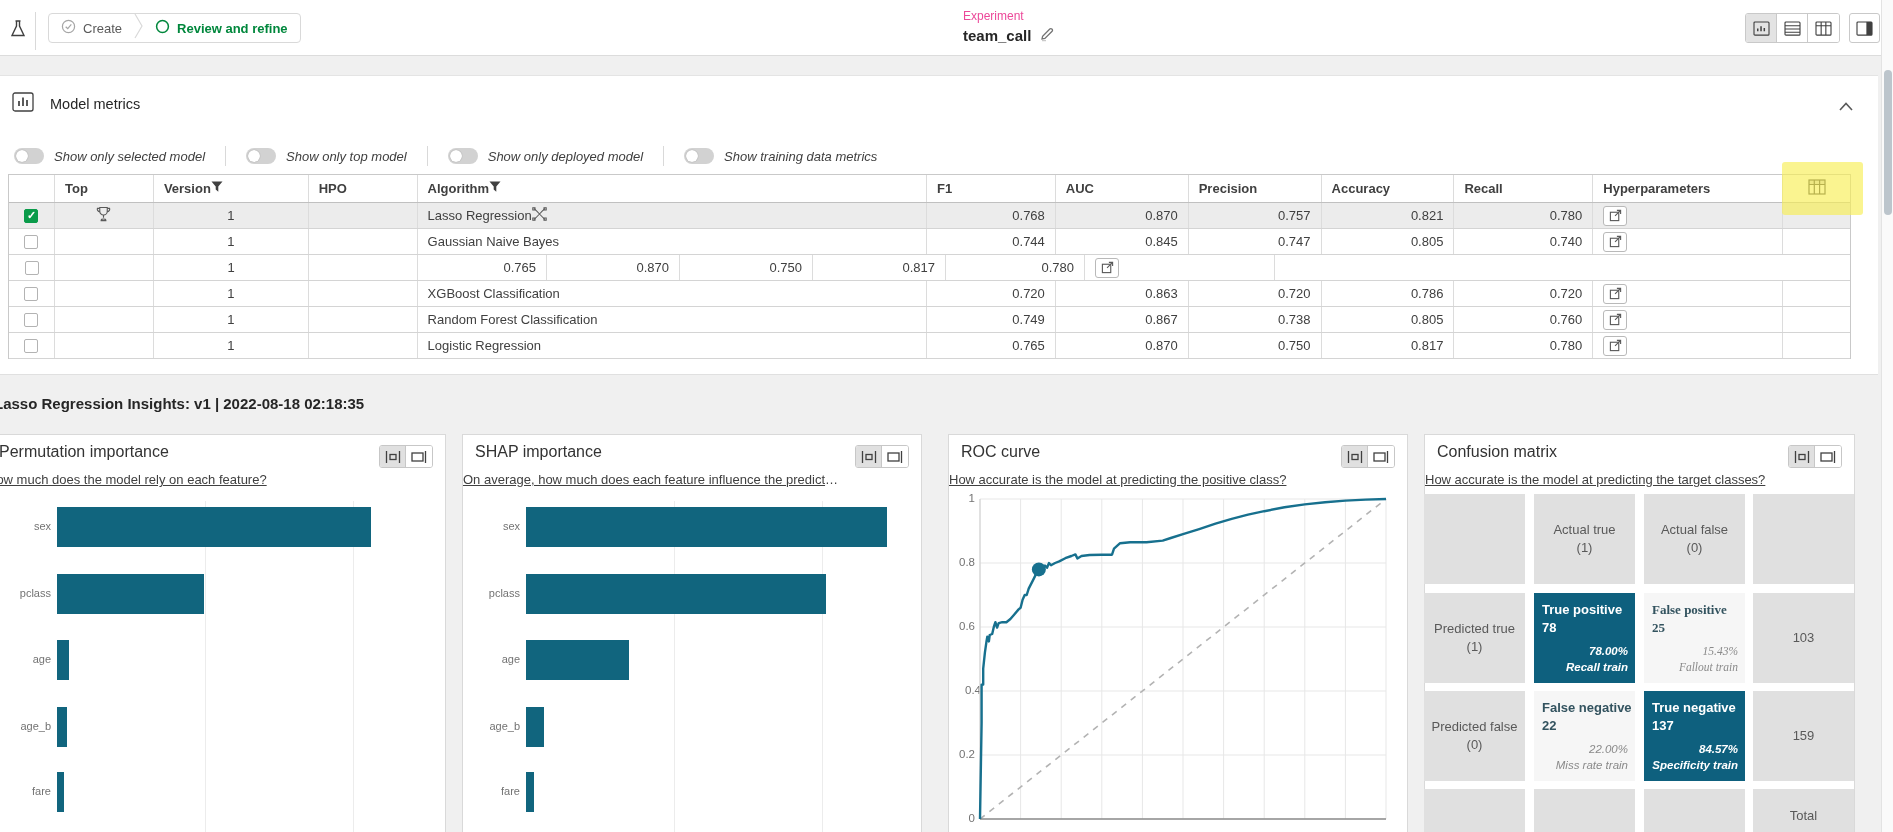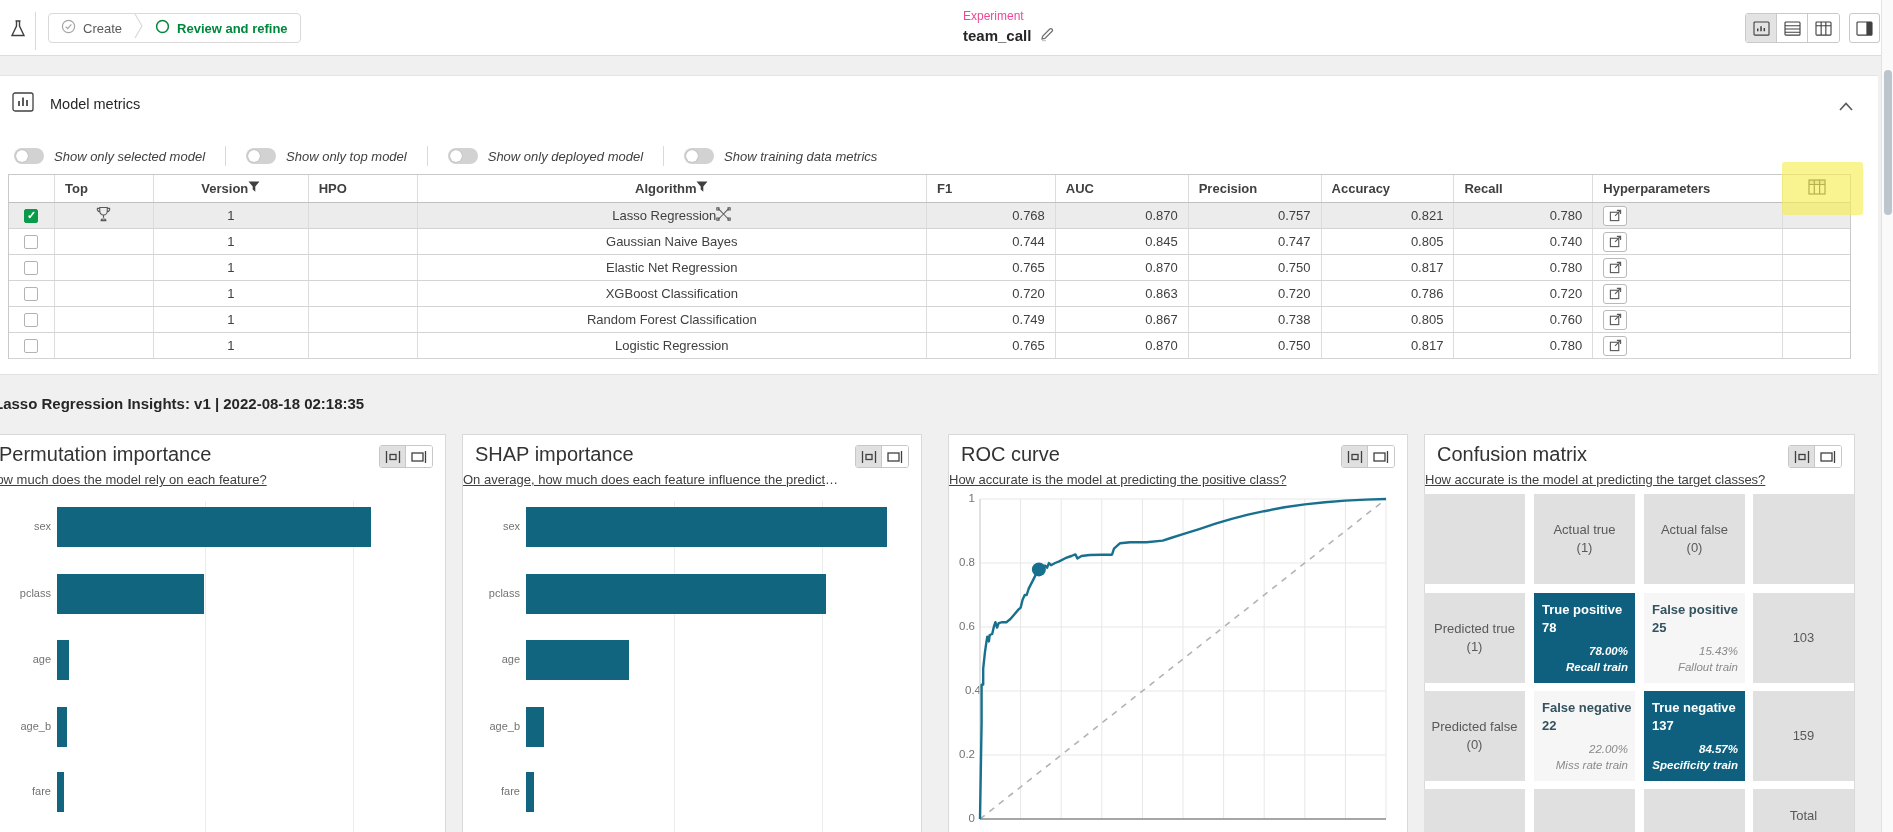--- a/index.html
+++ b/index.html
@@ -57,35 +57,35 @@
             border:1px solid #c9c9c9; border-bottom:none; font-size:13px; }
   .tr { display:flex; border-bottom:1px solid #d4d4d4; background:#fff; }
   .tr.head { height:28px; font-weight:700; color:#404040; border-bottom:1px solid #c0c0c0; }
   .tr.row { height:26px; }
   .tr.selected { background:#ececec; }
   .td { display:flex; align-items:center; padding:0 10px; border-right:1px solid #dcdcdc;
         overflow:hidden; white-space:nowrap; }
   .td:last-child { border-right:none; }
   .td.center { justify-content:center; }
   .td.right  { justify-content:flex-end; }
-  .td.spread { justify-content:center; }
+  .td.spread { justify-content:flex-start; }
   .cbx { width:14px; height:14px; border:1px solid #b3b3b3; border-radius:2px; background:#fff;
          display:flex; align-items:center; justify-content:center; }
   .cbx.on { background:#0a9b4a; border-color:#0a9b4a; color:#fff; font-size:11px; font-weight:700; }
   .hyp-btn { width:24px; height:20px; border:1px solid #b9b9b9; border-radius:3px; background:#fff;
              display:flex; align-items:center; justify-content:center; }
 
   .highlight { position:absolute; left:1782px; top:162px; width:81px; height:53px;
                background:rgba(248,238,84,0.65); border-radius:3px; pointer-events:none; z-index:5; }
 
   
   .insights-head { position:absolute; left:-6px; top:395px; font-size:15px; font-weight:700; color:#262626; }
 
   .panel { position:absolute; top:434px; height:412px; background:#fff; border:1px solid #d9d9d9; }
-  .p-title { position:absolute; left:12px; top:8px; font-size:20px; color:#333; }
+  .p-title { position:absolute; left:12px; top:8px; font-size:16px; color:#333; }
   .p-sub   { position:absolute; left:0; top:37px; font-size:13px; color:#404040; width:82%;
              overflow:hidden; white-space:nowrap; text-overflow:ellipsis;text-decoration:underline; }
   .p-btns  { position:absolute; right:12px; top:10px; display:flex; border:1px solid #c7c7c7;
              border-radius:3px; overflow:hidden; }
   .p-btn { width:26px; height:21px; display:flex; align-items:center; justify-content:center;
            background:#fff; border-right:1px solid #c7c7c7; }
   .p-btn:last-child { border-right:none; }
   .p-btn.active { background:#e0e0e0; }
   .bar-label { position:absolute; font-size:11px; color:#737373; text-align:right; width:56px; }
   .bar { position:absolute; height:40px; background:#11657e; }
@@ -343,23 +343,20 @@
       </div>
       <div class="td " style="width: 67px;"></div>
     </div>
     <div class="tr row">
       <div class="td center" style="width: 46px;">
         <span class="cbx"></span>
       </div>
       <div class="td center" style="width: 99px;"></div>
       <div class="td center" style="width: 155px;">1</div>
       <div class="td " style="width: 109px;"></div>
-      <div class="td spread" style="width: 510px;">
-        <span>Elastic Net Regression</span>
-      </div>
       <div class="td right" style="width: 129px;">0.765</div>
       <div class="td right" style="width: 133px;">0.870</div>
       <div class="td right" style="width: 133px;">0.750</div>
       <div class="td right" style="width: 133px;">0.817</div>
       <div class="td right" style="width: 139px;">0.780</div>
       <div class="td " style="width: 190px;">
         <span class="hyp-btn">
           <svg width="13" height="13" viewBox="0 0 14 14" fill="none" stroke="#595959" stroke-width="1.2">
             <rect x="1.5" y="3.5" width="9" height="9"></rect>
             <path d="M6.5 7.5 12.5 1.5 M8.5 1.5h4v4"></path>
@@ -592,21 +589,21 @@
         <span>Actual false<br>(0)</span>
       </div>
       <div class="cm-cell cm-gray" style="left: 328px; top: 59px;"></div>
       <div class="cm-cell cm-gray" style="left: -1px; top: 158px;">
         <span>Predicted true<br>(1)</span>
       </div>
       <div class="cm-cell cm-dark" style="left: 109px; top: 158px;">
         <div class="cm-main">True positive<br>78</div>
         <div class="cm-pct">78.00%<br>Recall train</div>
       </div>
-      <div class="cm-cell cm-light" style="left: 219px; top: 158px;">
+      <div class="cm-cell cm-light" style="left: 219px; top: 158px; font-family: Liberation Serif, serif;">
         <div class="cm-main">False positive<br>25</div>
         <div class="cm-pct">15.43%<br>Fallout train</div>
       </div>
       <div class="cm-cell cm-gray" style="left: 328px; top: 158px; align-items: center;">
         <span>103</span>
       </div>
       <div class="cm-cell cm-gray" style="left: -1px; top: 256px;">
         <span>Predicted false<br>(0)</span>
       </div>
       <div class="cm-cell cm-light" style="left: 109px; top: 256px;">

